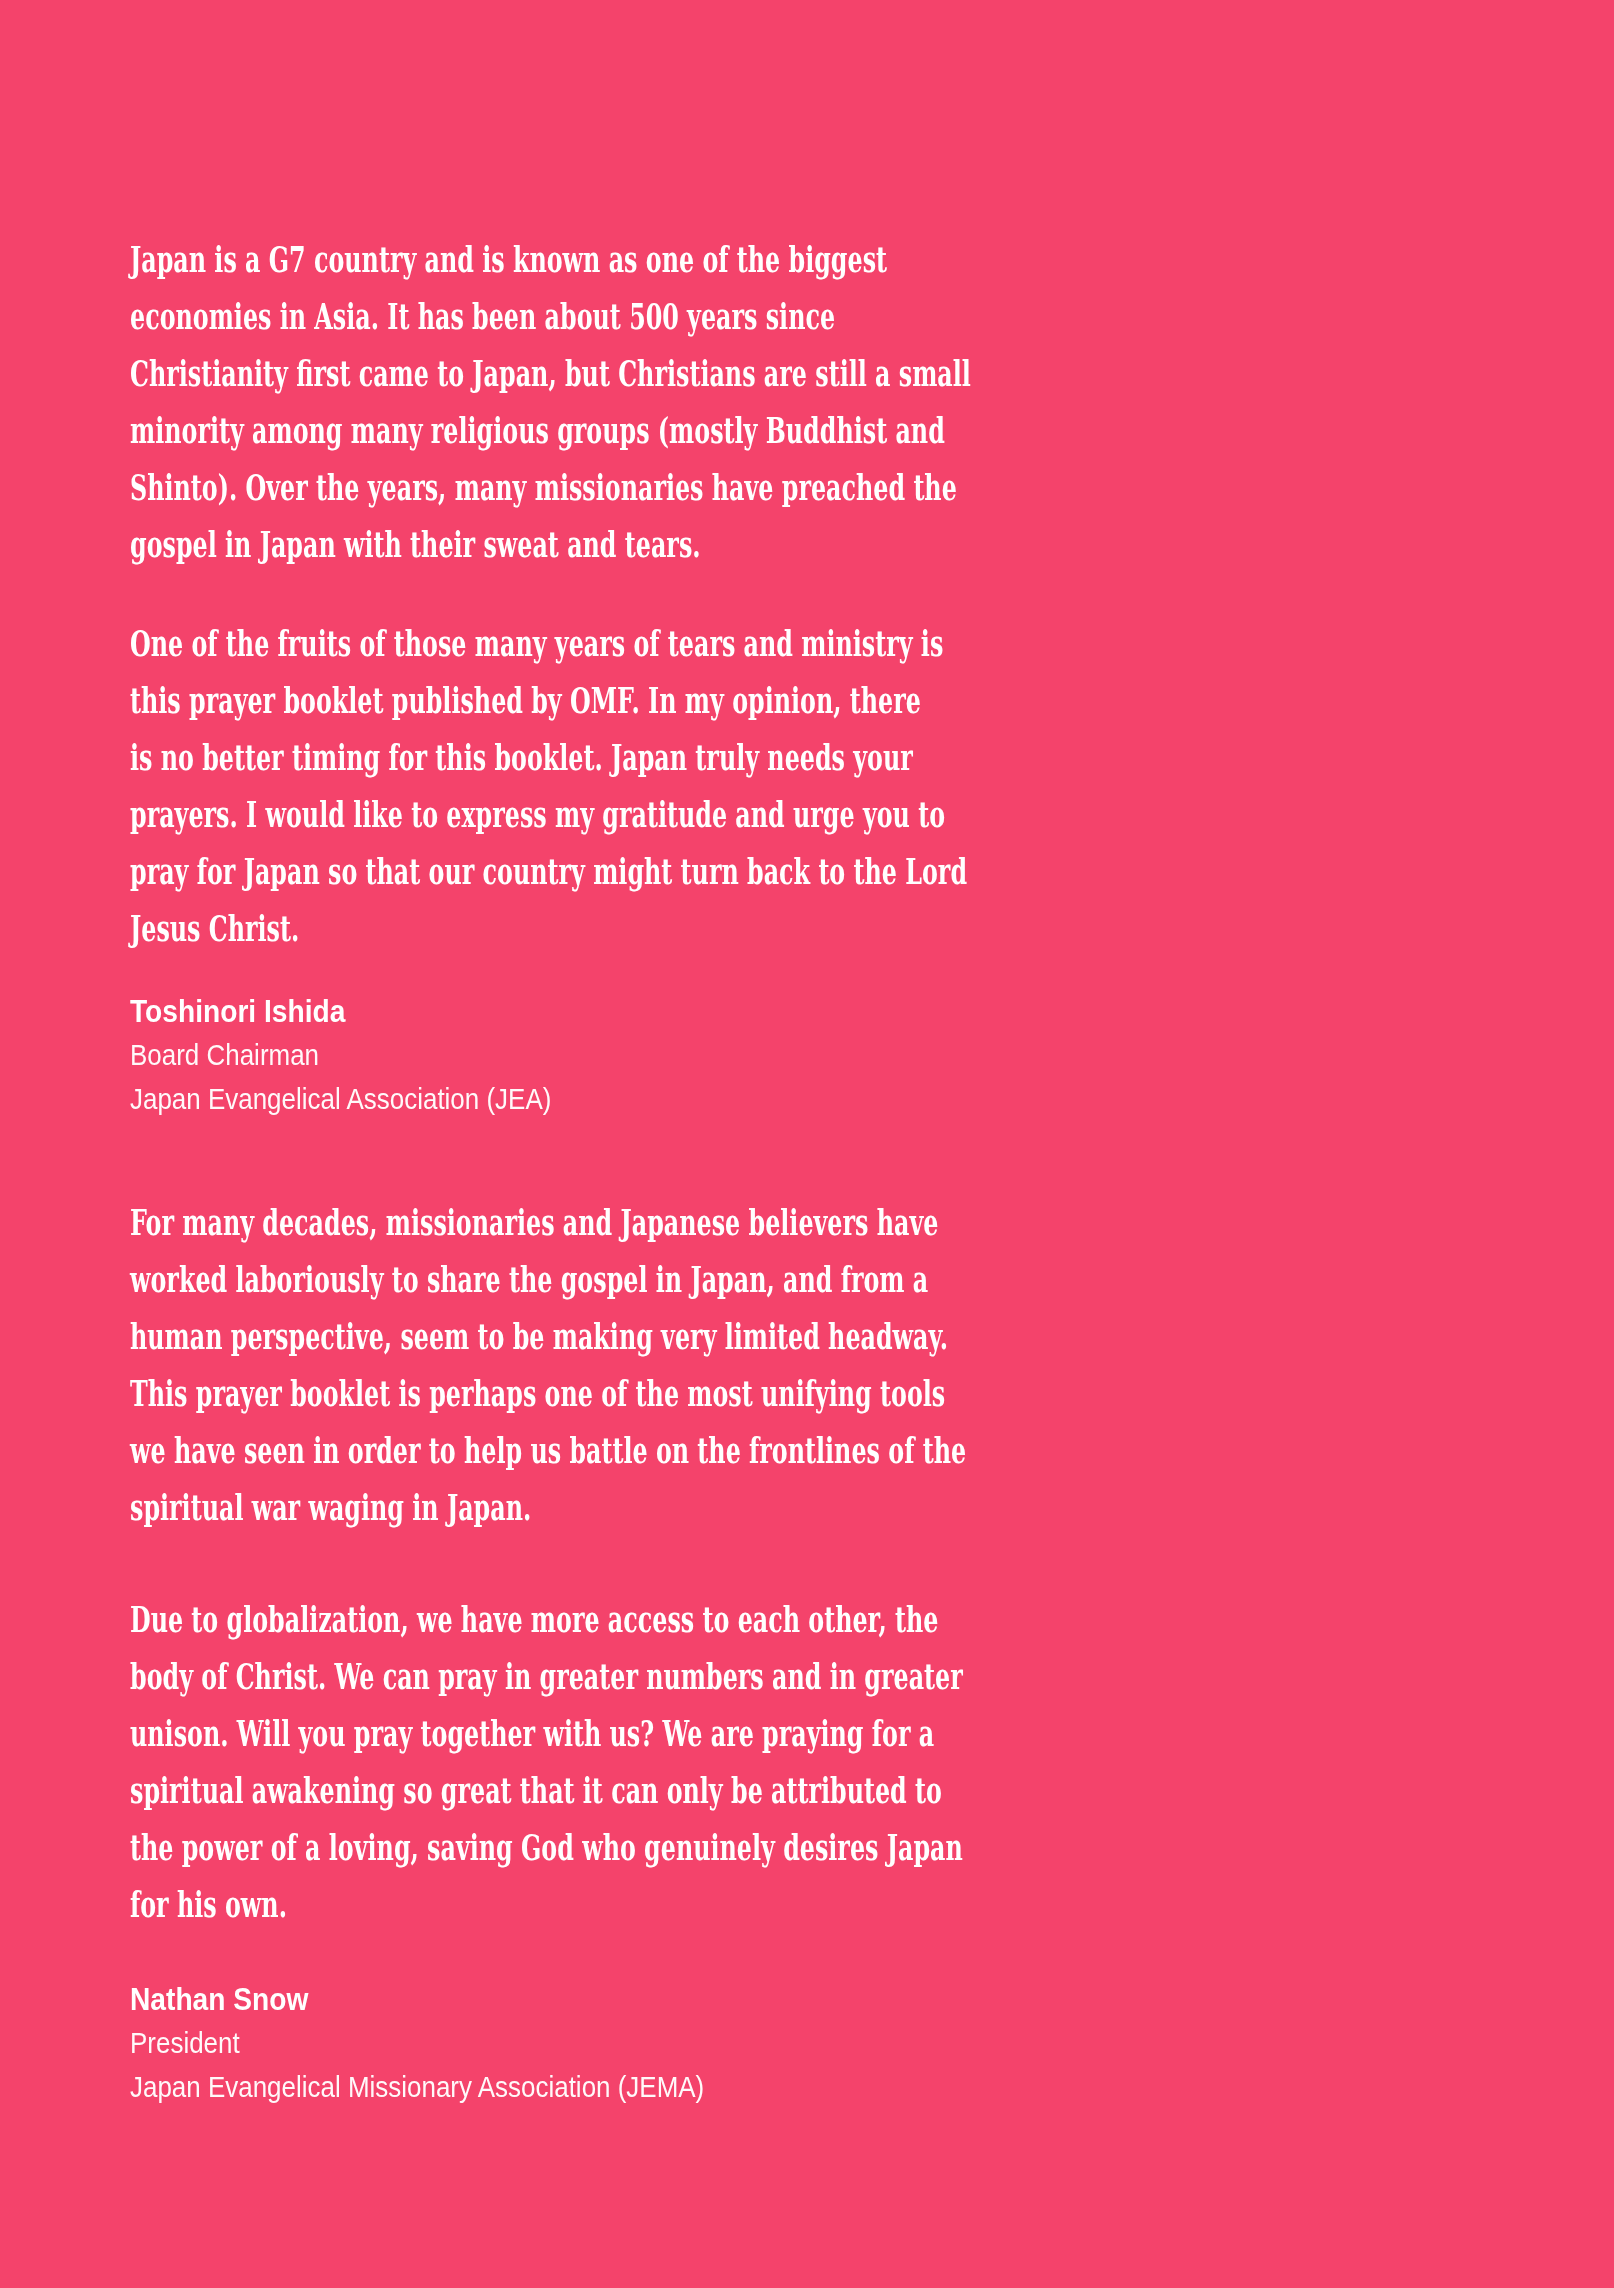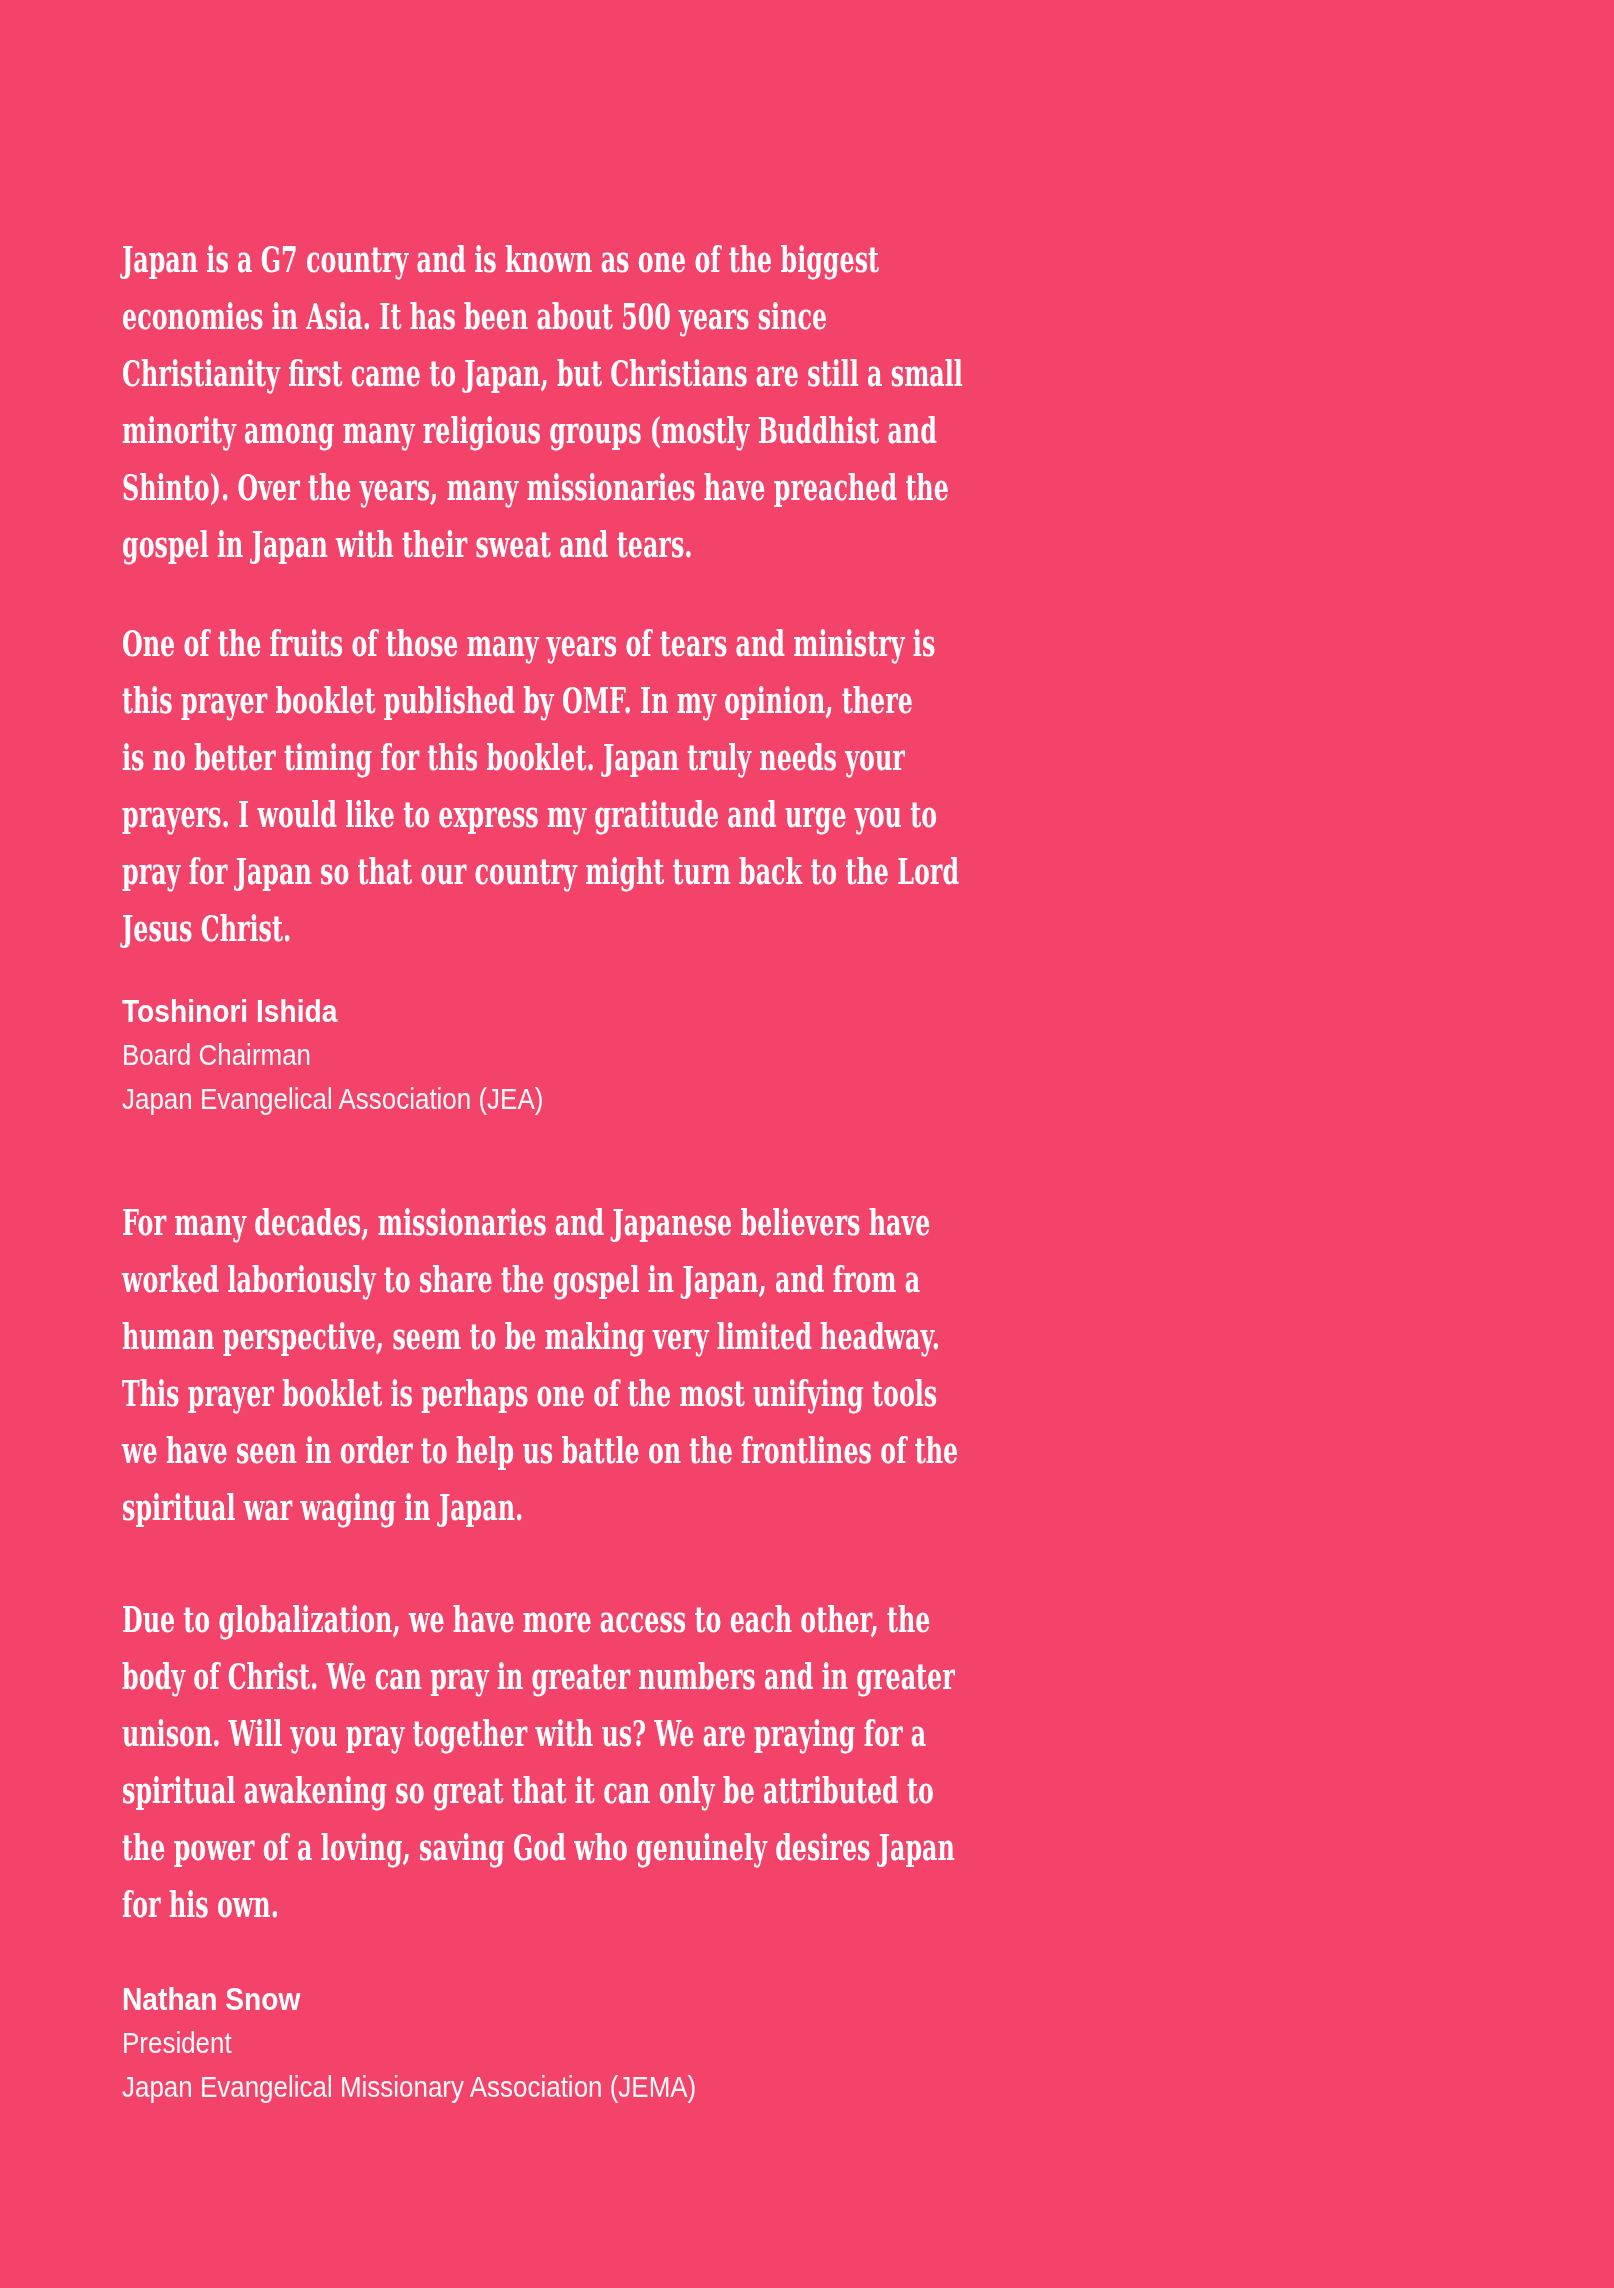--- a/index.html
+++ b/index.html
@@ -12,20 +12,21 @@
     background: #F4436B;
     overflow: hidden;
     font-family: "DejaVu Serif", serif;
   }
   .page {
     position: relative;
     width: 1406px;
     height: 2289px;
     box-sizing: border-box;
     padding: 231px 0 0 122px;
+    margin-left: 8px;
   }
   .quote-paragraph {
     transform: scaleX(0.68);
     transform-origin: 0 0;
     color: #FFFFFF;
     font-family: "DejaVu Serif", serif;
     font-weight: bold;
     font-size: 35px;
     line-height: 57px;
     white-space: nowrap;

